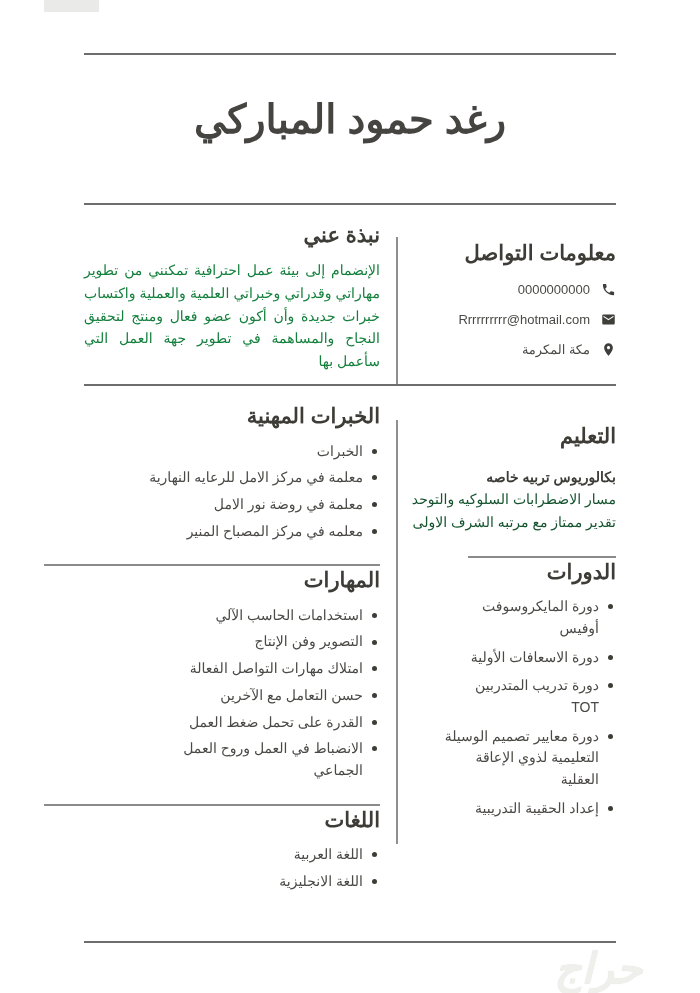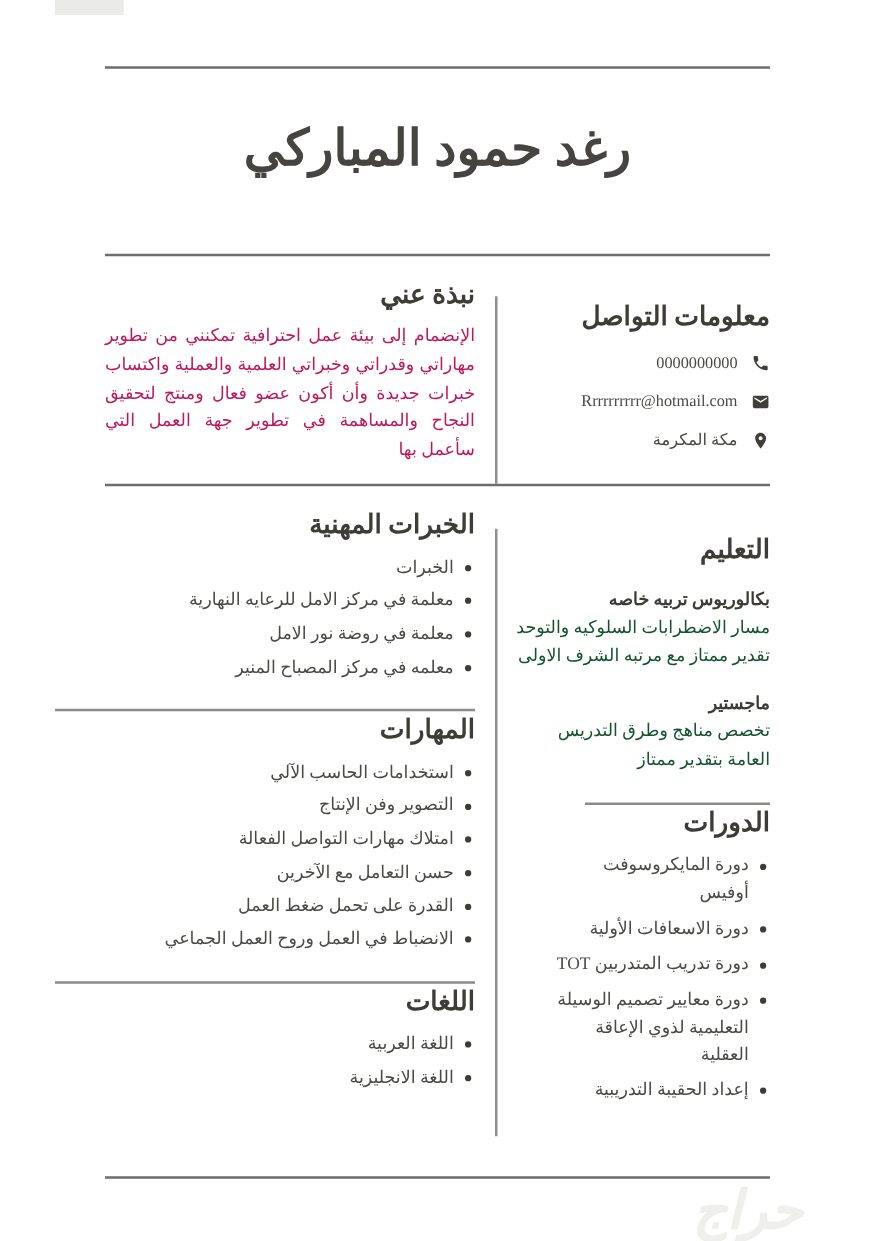--- a/index.html
+++ b/index.html
@@ -6,21 +6,21 @@
   html, body { margin: 0; padding: 0; background: #ffffff; }
   .page {
     position: relative;
     width: 612px;
     height: 993px;
     margin: 0 auto;
     background: #ffffff;
     padding: 0 40px;
     direction: rtl;
     overflow: hidden;
-    font-family: Liberation Serif, serif;
+    font-family: Liberation Sans, sans-serif;
     color: #4a4945;
   }
   .corner-artifact {
     position: absolute; top: 0; left: 0;
     width: 55px; height: 12px; background: #eaeae8;
   }
   .rule { border: none; border-top: 2px solid #6d6d6d; margin: 0; }
   .rule-top { margin-top: 53px; }
   .rule-name { margin-top: 58px; }
 
@@ -62,21 +62,21 @@
   .courses-title { margin-top: 18px; }
 
   
   .main-col { padding-left: 0; padding-right: 16px; }
   .about-title { margin-top: 17px; }
   .about-text {
     margin: 10px 0 0;
     font-size: 14px;
     line-height: 1.62;
     text-align: justify;
-    color: #be185d;
+    color: #15803d;
   }
   .rule-main { width: 340px; border: none; border-top: 2px solid #8b8b8b; margin: 22px 0 0; }
   .exp-title { margin-top: 18px; }
   .skills-title { margin-top: 18px; }
   .langs-title { margin-top: 18px; }
 
   
   .blist { list-style: none; margin: 10px 0 0; padding: 0; font-size: 14px; line-height: 1.55; color: #4a4945; }
   .blist li { position: relative; padding-right: 17px; margin: 5px 0; }
   .blist li::before {
@@ -154,24 +154,20 @@
   <div class="row row2">
     <aside>
       <div class="side-wrap2">
         <div class="side-inner">
           <h2 class="sec">التعليم</h2>
 
           <div>
             <div class="edu-degree">بكالوريوس تربيه خاصه</div>
             <div class="edu-details">مسار الاضطرابات السلوكيه والتوحد تقدير ممتاز مع مرتبه الشرف الاولى</div>
           </div>
-          <div>
-            <div class="edu-degree">ماجستير</div>
-            <div class="edu-details">تخصص مناهج وطرق التدريس العامة بتقدير ممتاز</div>
-          </div>
 
           <hr class="rule-courses">
 
           <h2 class="sec courses-title">الدورات</h2>
           <ul class="blist side-list">
             <li>دورة المايكروسوفت أوفيس</li>
             <li>دورة الاسعافات الأولية</li>
             <li>دورة تدريب المتدربين TOT</li>
             <li>دورة معايير تصميم الوسيلة التعليمية لذوي الإعاقة العقلية</li>
             <li>إعداد الحقيبة التدريبية</li>

